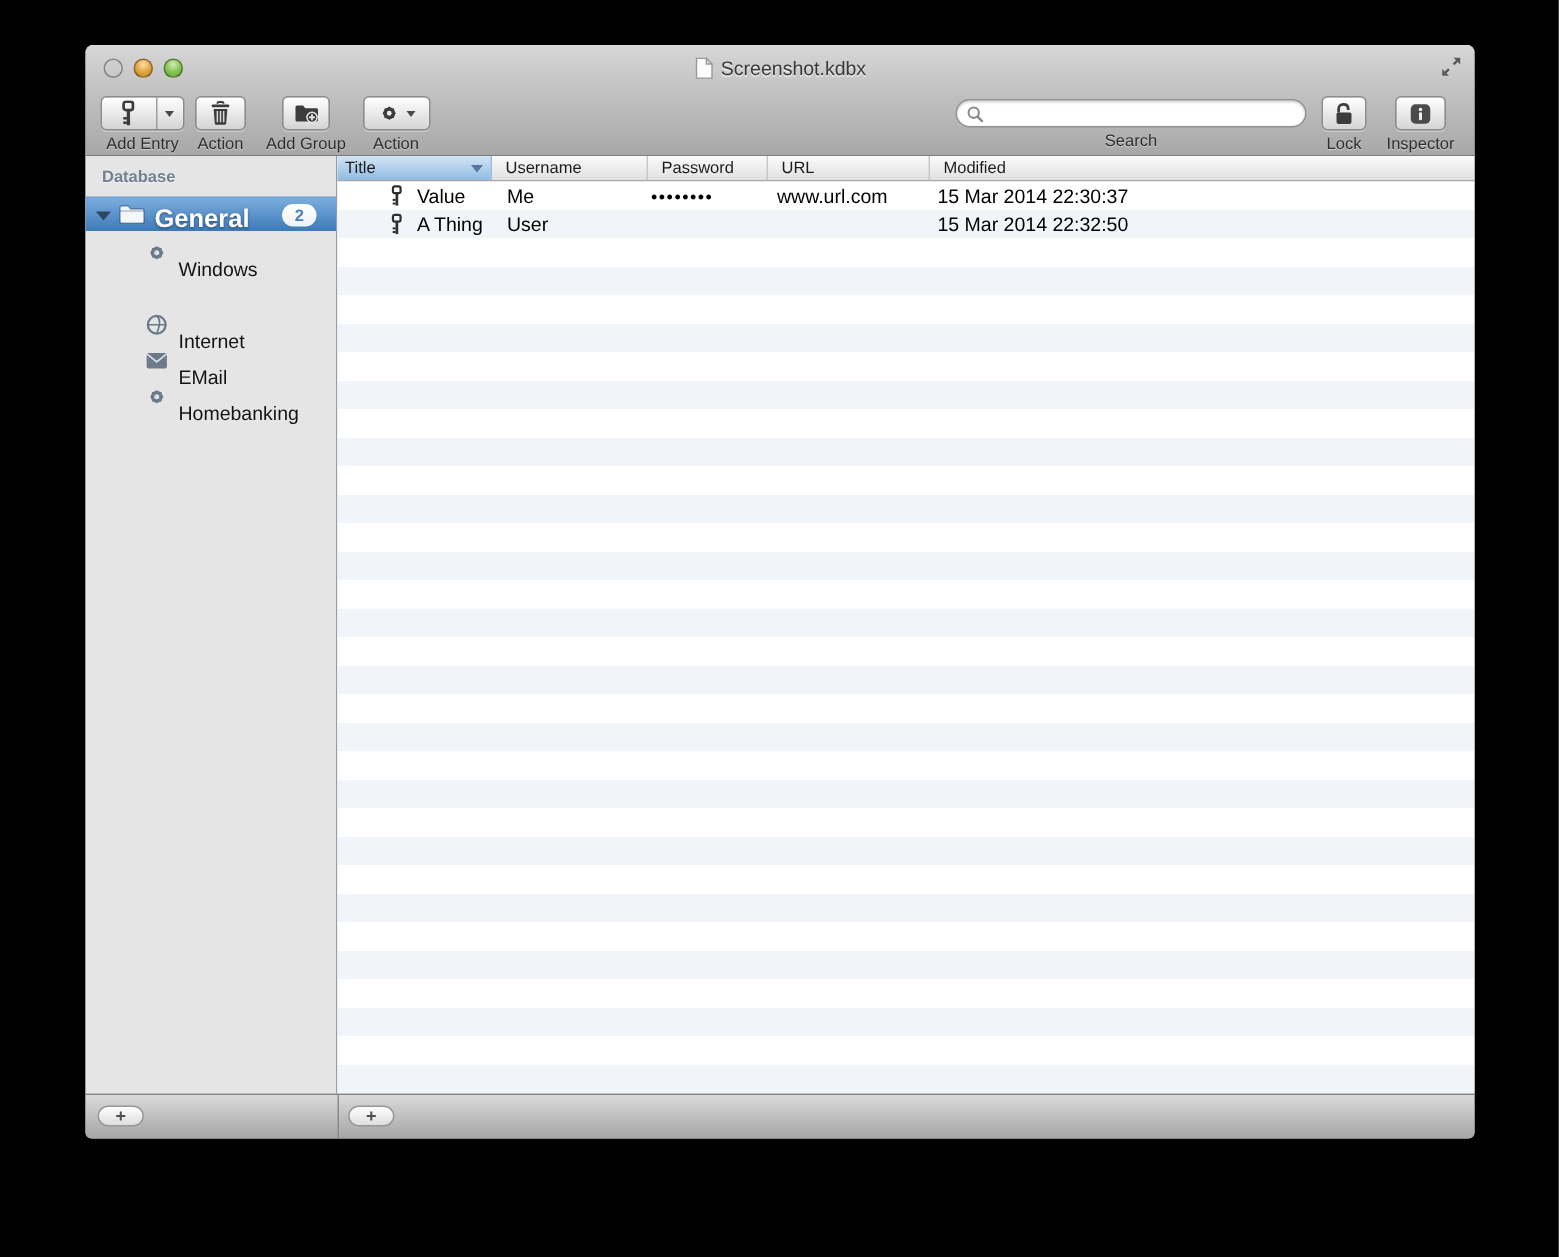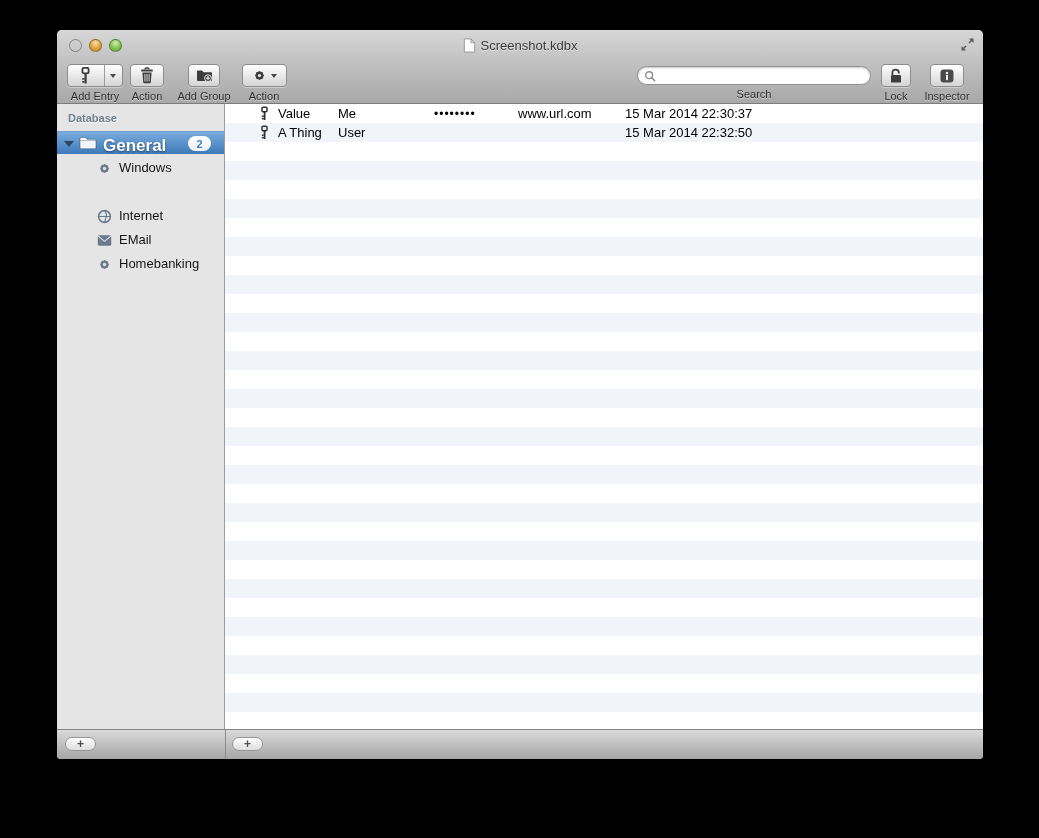--- a/index.html
+++ b/index.html
@@ -61,21 +61,21 @@
     border-left:5px solid transparent; border-right:5px solid transparent;
     border-top:6px solid #2e4760; }
   .sb-root-icon { position:absolute; left:22px; top:4px; }
   .sb-root-label { position:absolute; left:46px; top:4px; font-size:17px; font-weight:bold;
     color:#fff; text-shadow:0 1px 2px rgba(0,0,0,.45); }
   .badge { position:absolute; right:13px; top:4px; min-width:23px; height:15px; border-radius:8px;
     background:linear-gradient(to bottom,#ffffff,#eef2f7); display:flex; align-items:center;
     justify-content:center; font-size:11px; font-weight:bold; color:#4a7cb8; padding:0 4px; }
   .sb-item { position:absolute; left:0; width:100%; height:24px; }
   .sb-item .icn { position:absolute; left:40px; top:5px; width:15px; height:15px; }
-  .sb-item .lbl { position:absolute; left:62px; top:4px; font-size:13px; color:#141414; }
+  .sb-item .lbl { position:absolute; left:62px; top:16px; font-size:13px; color:#141414; }
 
   .main { flex:1; position:relative; background:#fff; }
   .thead { display:grid; grid-template-columns:103px 104px 80px 108px 1fr; height:17px;
     background:linear-gradient(to bottom,#fbfbfb,#e0e0e0); border-bottom:1px solid #a6a6a6; }
   .th { font-size:11px; color:#1c1c1c; display:flex; align-items:center; padding-left:9px;
     border-right:1px solid #c8c8c8; position:relative; white-space:nowrap; }
   .th:last-child { border-right:none; }
   .th.sorted { background:linear-gradient(to bottom,#d3e5f5,#8fbbe1); padding-left:5px;
     border-right:1px solid #9cbcd9; }
   .sort-arrow { position:absolute; right:5px; top:6px; width:0; height:0;
@@ -274,20 +274,38 @@
               <rect x="4.6" y="4.6" width="6.8" height="6.8" transform="rotate(45 8 8)"></rect>
               <circle cx="8" cy="8" r="4.2"></circle>
             </g>
           <circle cx="8" cy="8" r="1.8" fill="#d9e0e8"></circle>
         </svg>
         <span class="lbl">Homebanking</span>
       </div>
     </div>
 
     <div class="main">
+      <div class="thead">
+        <div class="th sorted">
+          <span>Title</span>
+          <div class="sort-arrow"></div>
+        </div>
+        <div class="th">
+          <span>Username</span>
+        </div>
+        <div class="th">
+          <span>Password</span>
+        </div>
+        <div class="th">
+          <span>URL</span>
+        </div>
+        <div class="th">
+          <span>Modified</span>
+        </div>
+      </div>
 
       <div class="tbody">
 
         <div class="trow" style="top:0;">
           <div class="td c-title">
             <svg width="9" height="15" viewBox="0 0 11 17">
               <rect x="2.4" y="0.8" width="6.2" height="5.6" rx="1.6" fill="none" stroke="#2f2f2f" stroke-width="1.8"></rect>
               <rect x="4.5" y="6" width="2.2" height="10.5" fill="#2f2f2f"></rect>
               <rect x="2.2" y="11" width="2.4" height="1.7" fill="#2f2f2f"></rect>
               <rect x="2.2" y="14" width="2.4" height="1.7" fill="#2f2f2f"></rect>

